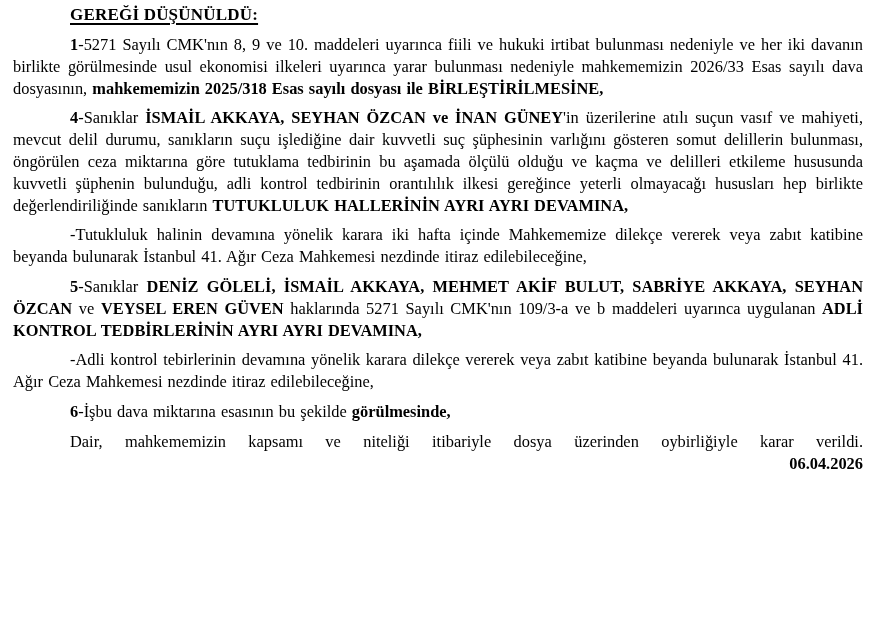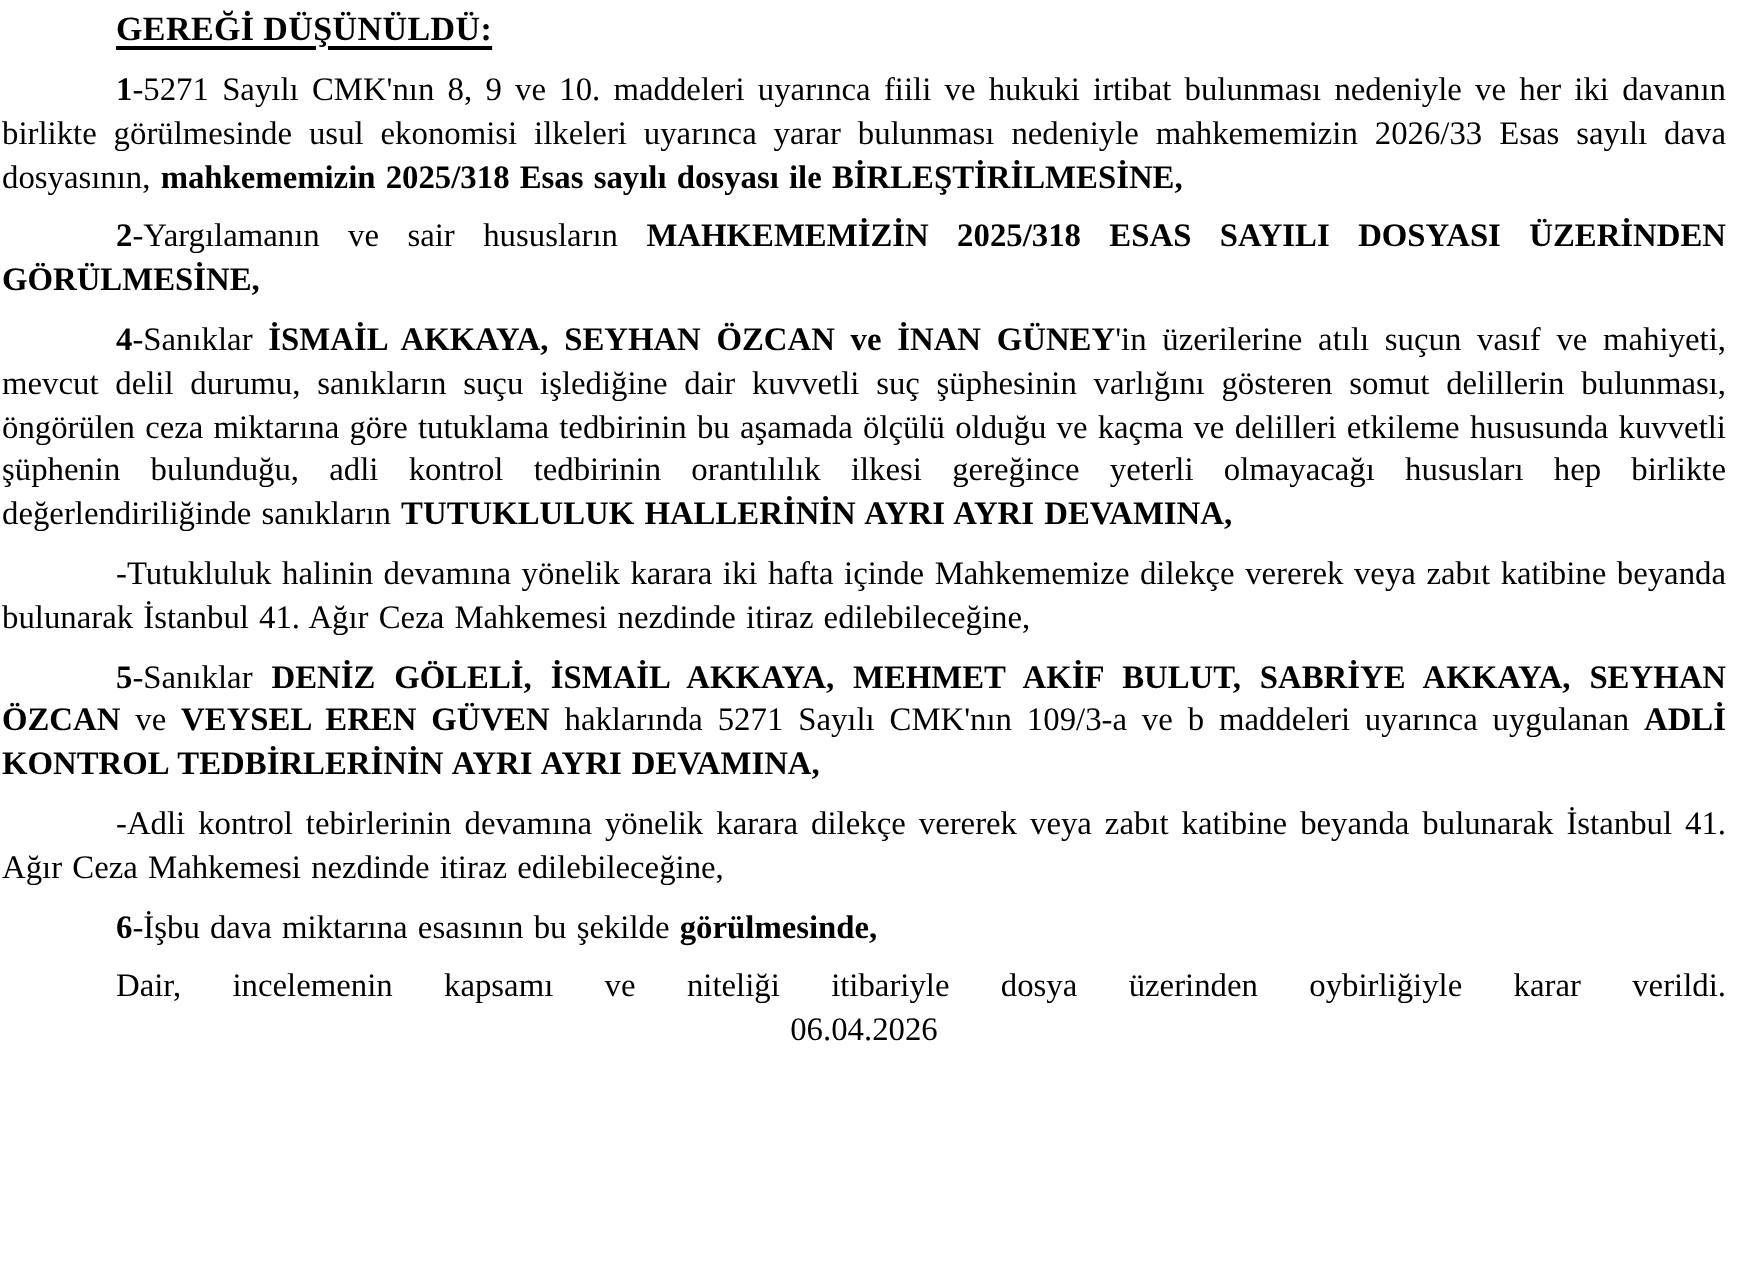--- a/index.html
+++ b/index.html
@@ -11,21 +11,21 @@
     width: 872px;
     height: 636px;
     overflow: hidden;
     color: #000000;
     font-family: "Liberation Serif", "DejaVu Serif", serif;
   }
   .page {
     box-sizing: border-box;
     width: 872px;
     height: 636px;
-    padding: 3px 9px 0 1px;
+    padding: 3px 9px 0 13px;
     background: #ffffff;
   }
   .heading {
     margin: 0;
     font-size: 17px;
     line-height: 23px;
     font-weight: bold;
     text-indent: 57px;
     letter-spacing: 0.2px;
   }
@@ -45,35 +45,35 @@
   .para .b { font-weight: bold; }
   .para .r { font-weight: normal; }
   .force-justify {
     text-align: justify;
     text-align-last: justify;
   }
   .date-line {
     margin: 0;
     font-size: 16.4px;
     line-height: 21.8px;
-    text-align: center;
+    text-align: right;
     text-indent: 0;
+    font-weight: bold;
   }
 </style>
 </head>
 <body>
 
 <main class="page">
   <h1 class="heading"><span class="heading-text">GEREĞİ DÜŞÜNÜLDÜ:</span></h1>
 
   <div>
       <p class="para"><span class="b">1</span><span class="r">-5271 Sayılı CMK'nın 8, 9 ve 10. maddeleri uyarınca fiili ve hukuki irtibat bulunması nedeniyle ve her iki davanın birlikte görülmesinde usul ekonomisi ilkeleri uyarınca yarar bulunması nedeniyle mahkememizin 2026/33 Esas sayılı dava dosyasının, </span><span class="b">mahkememizin 2025/318 Esas sayılı dosyası ile BİRLEŞTİRİLMESİNE,</span></p>
-      <p class="para"><span class="b">2</span><span class="r">-Yargılamanın ve sair hususların </span><span class="b">MAHKEMEMİZİN 2025/318 ESAS SAYILI DOSYASI ÜZERİNDEN GÖRÜLMESİNE,</span></p>
       <p class="para"><span class="b">4</span><span class="r">-Sanıklar </span><span class="b">İSMAİL AKKAYA, SEYHAN ÖZCAN ve İNAN GÜNEY</span><span class="r">'in üzerilerine atılı suçun vasıf ve mahiyeti, mevcut delil durumu, sanıkların suçu işlediğine dair kuvvetli suç şüphesinin varlığını gösteren somut delillerin bulunması, öngörülen ceza miktarına göre tutuklama tedbirinin bu aşamada ölçülü olduğu ve kaçma ve delilleri etkileme hususunda kuvvetli şüphenin bulunduğu, adli kontrol tedbirinin orantılılık ilkesi gereğince yeterli olmayacağı hususları hep birlikte değerlendiriliğinde sanıkların </span><span class="b">TUTUKLULUK HALLERİNİN AYRI AYRI DEVAMINA,</span></p>
       <p class="para"><span class="r">-Tutukluluk halinin devamına yönelik karara iki hafta içinde Mahkememize dilekçe vererek veya zabıt katibine beyanda bulunarak İstanbul 41. Ağır Ceza Mahkemesi nezdinde itiraz edilebileceğine,</span></p>
       <p class="para"><span class="b">5</span><span class="r">-Sanıklar </span><span class="b">DENİZ GÖLELİ, İSMAİL AKKAYA, MEHMET AKİF BULUT, SABRİYE AKKAYA, SEYHAN ÖZCAN</span><span class="r"> ve </span><span class="b">VEYSEL EREN GÜVEN</span><span class="r"> haklarında 5271 Sayılı CMK'nın 109/3-a ve b maddeleri uyarınca uygulanan </span><span class="b">ADLİ KONTROL TEDBİRLERİNİN AYRI AYRI DEVAMINA,</span></p>
       <p class="para"><span class="r">-Adli kontrol tebirlerinin devamına yönelik karara dilekçe vererek veya zabıt katibine beyanda bulunarak İstanbul 41. Ağır Ceza Mahkemesi nezdinde itiraz edilebileceğine,</span></p>
       <p class="para"><span class="b">6</span><span class="r">-İşbu dava miktarına esasının bu şekilde </span><span class="b">görülmesinde,</span></p>
-      <p class="para force-justify"><span class="r">Dair, incelemenin kapsamı ve niteliği itibariyle dosya üzerinden oybirliğiyle karar verildi.</span></p>
+      <p class="para force-justify"><span class="r">Dair, mahkememizin kapsamı ve niteliği itibariyle dosya üzerinden oybirliğiyle karar verildi.</span></p>
     </div>
 
   <div class="date-line">06.04.2026</div>
 </main>
 
 </body></html>

